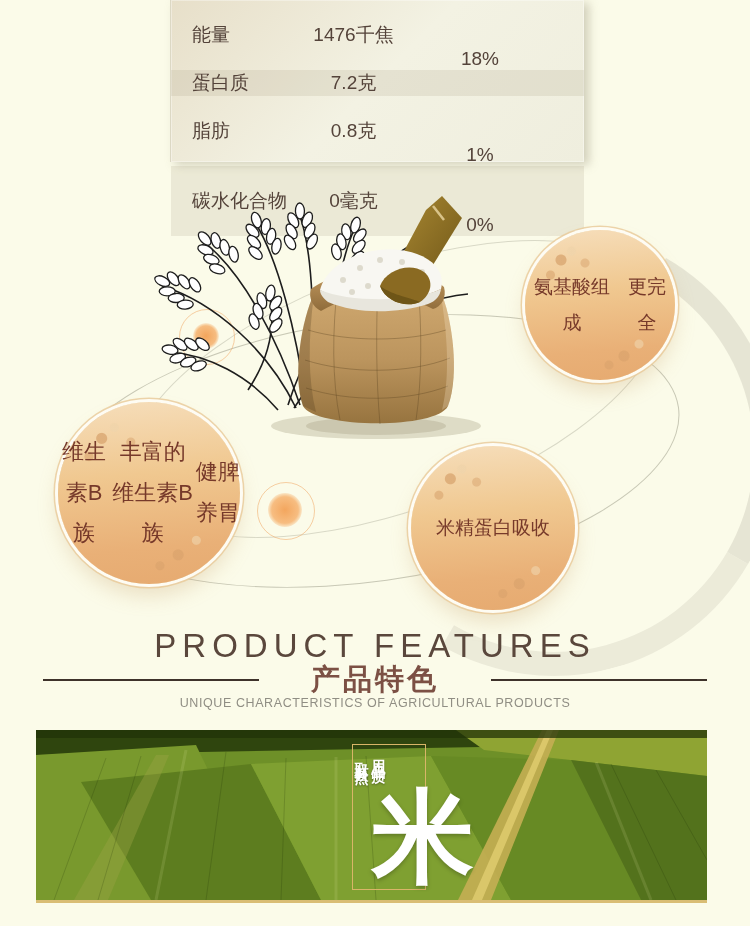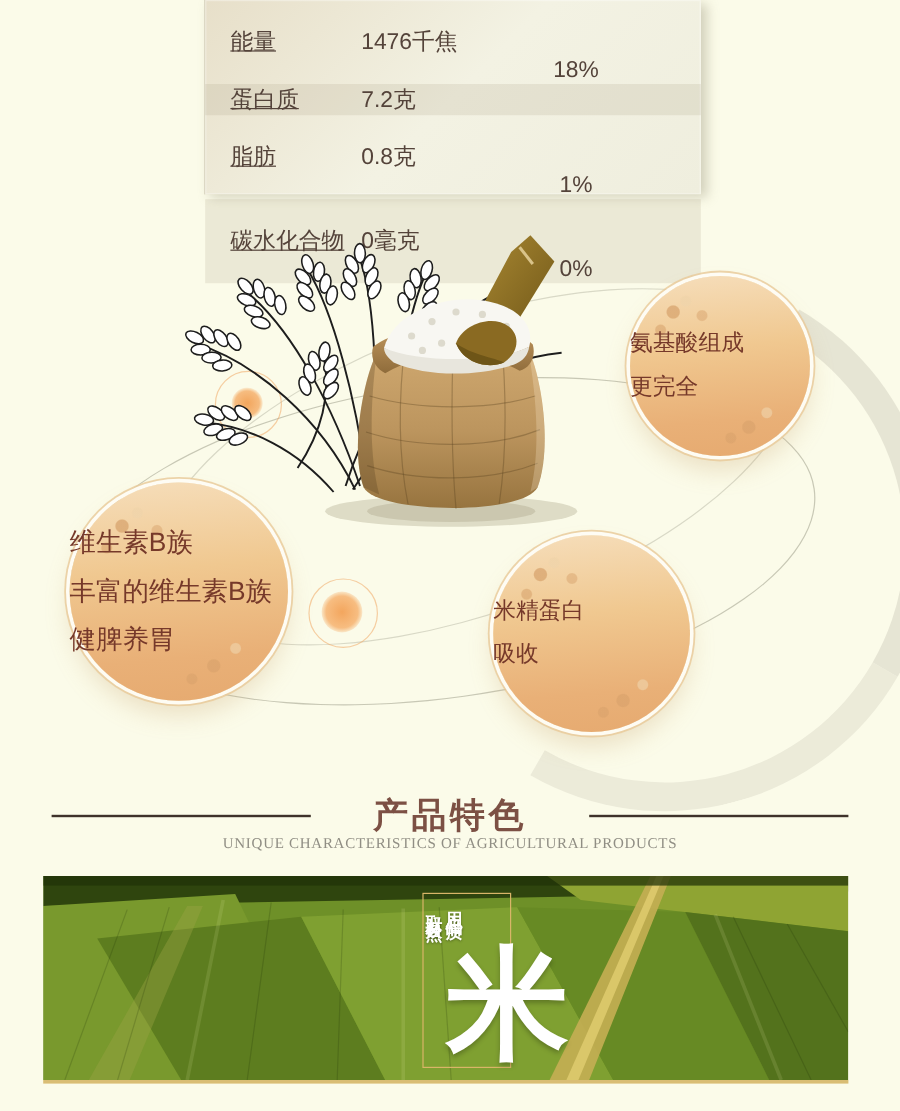--- a/index.html
+++ b/index.html
@@ -10,22 +10,22 @@
   .nutrition-table{
     position:absolute;left:170px;top:0;width:413px;height:162px;
     display:flex;flex-direction:column;
     background:linear-gradient(135deg,#e7dfc9 0%,#f3f2e3 50%,#efeede 100%);
     border-left:1px solid #dcd8c4;
     box-shadow:5px 3px 9px rgba(160,155,130,.45), inset 0 0 0 1px rgba(255,255,255,.35);
   }
   .nt-row{flex:1;display:grid;grid-template-columns:130px 105px 1fr;align-items:center;
     font-size:19px;color:#54433a;}
   .nt-row:nth-child(even){background:rgba(165,155,125,.18);}
-  .nt-name{padding-left:21px;text-decoration:underline;}
-  .nt-value{}
+  .nt-name{padding-left:21px;}
+  .nt-value{text-align:center;}
   .nt-nrv{text-align:center;padding-right:30px;margin-top:48px;}
 
   
   .orbit-a{position:absolute;left:55px;top:320px;width:625px;height:260px;border-radius:50%;
     border:1.5px solid rgba(150,150,130,.5);transform:rotate(-8deg);}
   .orbit-b{position:absolute;left:115px;top:268px;width:560px;height:240px;border-radius:50%;
     border:1px solid rgba(170,170,150,.42);transform:rotate(-20deg);}
   .arc-band{position:absolute;left:330px;top:228px;width:400px;height:400px;border-radius:50%;
     border:24px solid transparent;border-right-color:rgba(214,212,196,.55);
     border-bottom-color:rgba(214,212,196,.42);transform:rotate(-15deg);}
@@ -38,21 +38,21 @@
   .ring-md{left:257px;top:482px;width:56px;height:56px;border:1px solid rgba(240,168,100,.55);}
 
   
   .illustration{position:absolute;left:128px;top:190px;width:362px;height:262px;}
 
   
   .bubble{position:absolute;border-radius:50%;
     background:linear-gradient(175deg,#f6debb 0%,#f0c890 40%,#e9b077 78%,#e6aa70 100%);
     box-shadow:0 0 0 3px rgba(255,254,248,.95),0 0 0 4.5px rgba(233,201,153,.8),
       0 12px 20px rgba(198,158,100,.28);
-    display:flex;flex-direction:column;justify-content:center;align-items:flex-start;
+    display:flex;justify-content:center;align-items:center;
     text-align:center;color:#76392a;}
   .bubble::before{content:"";position:absolute;inset:0;border-radius:50%;
     background-image:
       radial-gradient(circle at 24% 20%, rgba(216,164,110,.75) 0 5px, rgba(216,164,110,0) 6px),
       radial-gradient(circle at 31% 14%, rgba(240,212,170,.9) 0 4px, rgba(240,212,170,0) 5px),
       radial-gradient(circle at 17% 30%, rgba(216,164,110,.6) 0 4px, rgba(216,164,110,0) 5px),
       radial-gradient(circle at 40% 22%, rgba(223,176,124,.7) 0 4px, rgba(223,176,124,0) 5px),
       radial-gradient(circle at 66% 84%, rgba(214,160,106,.55) 0 5px, rgba(214,160,106,0) 6px),
       radial-gradient(circle at 76% 76%, rgba(238,208,166,.7) 0 4px, rgba(238,208,166,0) 5px),
       radial-gradient(circle at 56% 90%, rgba(214,160,106,.5) 0 4px, rgba(214,160,106,0) 5px);}
@@ -62,21 +62,21 @@
   .bubble-protein{left:411px;top:446px;width:164px;height:164px;font-size:19px;line-height:1.9;}
 
   
   .h-en{position:absolute;top:627px;left:0;width:100%;text-align:center;
     font-size:33px;letter-spacing:6px;color:#5a473c;}
   .h-cn-row{position:absolute;top:662px;left:43px;right:43px;height:36px;
     display:flex;align-items:center;gap:52px;justify-content:space-between;}
   .h-line{flex:1;height:2px;background:#3e322a;}
   .h-cn{font-size:29px;font-weight:bold;color:#7c5044;letter-spacing:3px;}
   .h-sub{position:absolute;top:696px;left:0;width:100%;text-align:center;
-    font-size:12.5px;color:#908e84;letter-spacing:.6px;font-family:Liberation Serif, serif;}
+    font-size:12.5px;color:#908e84;letter-spacing:.6px;}
 
   
   .field-photo{position:absolute;left:36px;top:730px;width:671px;height:170px;
     overflow:hidden;border-bottom:3px solid #d9bd74;box-shadow:inset 0 0 30px rgba(0,0,0,.18);}
   .gold-frame{position:absolute;left:316px;top:14px;width:72px;height:144px;
     border:1px solid #d9b568;}
   .seal-col{position:absolute;writing-mode:vertical-rl;color:#fff;font-weight:bold;
     font-size:14px;letter-spacing:3px;text-shadow:0 1px 2px rgba(0,0,0,.35);}
   .seal-left{left:317px;top:21px;}
   .seal-right{left:334px;top:18px;}
@@ -211,20 +211,21 @@
   <div class="bubble bubble-vitamin">
     <span>维生素B族</span>
     <span>丰富的维生素B族</span>
     <span>健脾养胃</span>
   </div>
   <div class="bubble bubble-protein">
     <span>米精蛋白</span>
     <span>吸收</span>
   </div>
 
+  <div class="h-en">PRODUCT FEATURES</div>
   <div class="h-cn-row">
     <div class="h-line"></div>
     <div class="h-cn">产品特色</div>
     <div class="h-line"></div>
   </div>
   <div class="h-sub">UNIQUE CHARACTERISTICS OF AGRICULTURAL PRODUCTS</div>
 
   <div class="field-photo">
     <svg width="671" height="170" viewBox="0 0 671 170">
       <rect width="671" height="170" fill="#6e9028"></rect>

